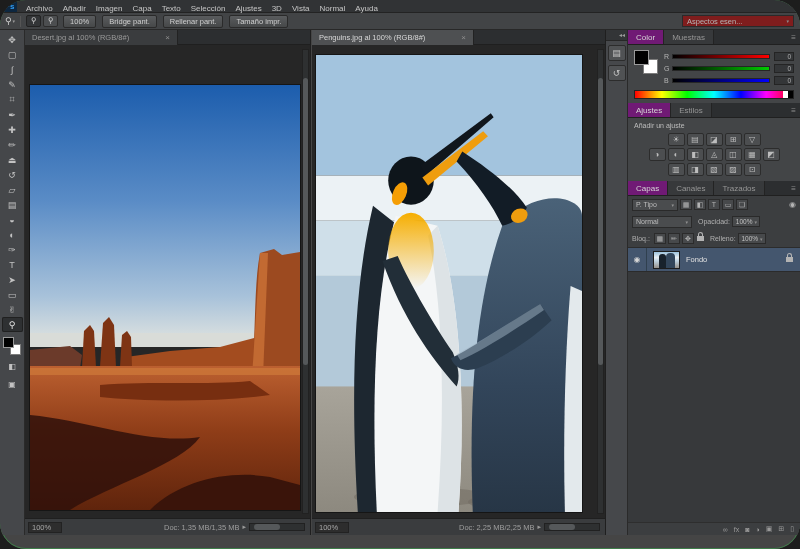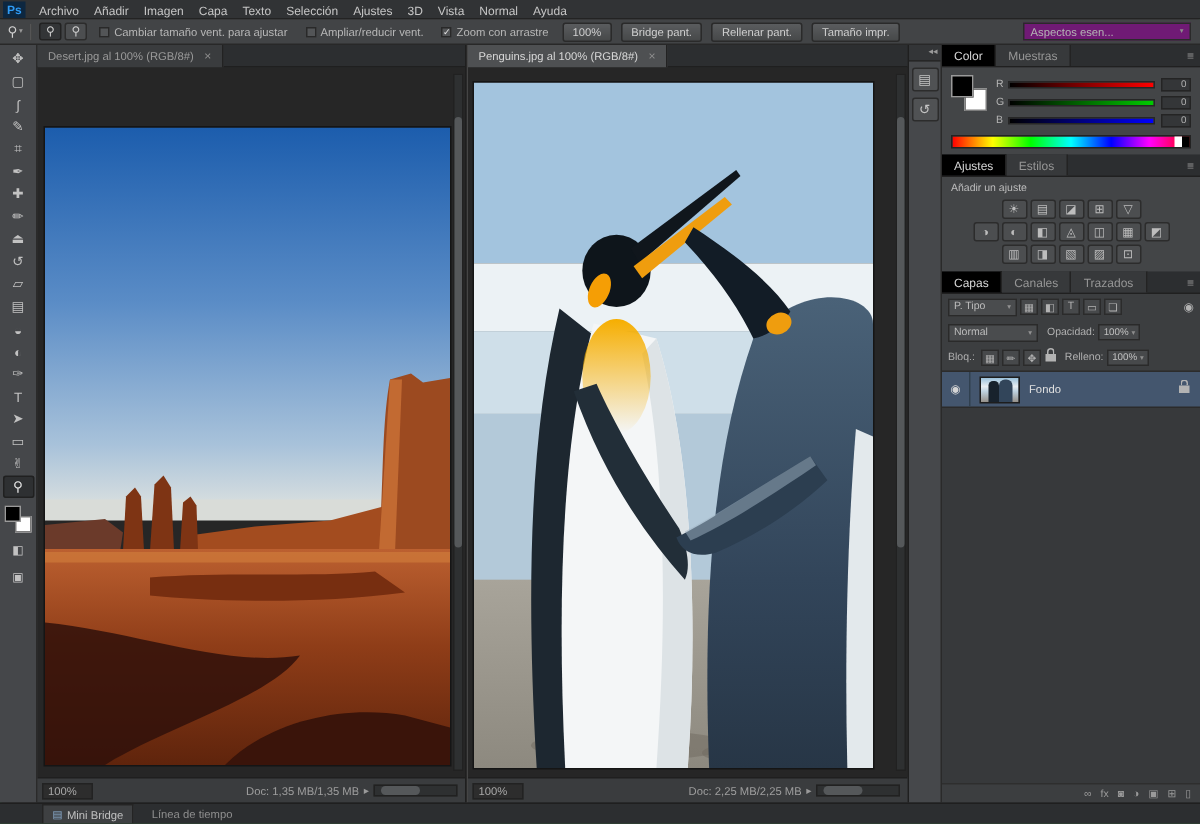--- a/index.html
+++ b/index.html
@@ -1,19 +1,19 @@
 <!DOCTYPE html>
 <html><head>
 <meta charset="utf-8">
 <style>
   * { margin:0; padding:0; box-sizing:border-box; }
   html,body { background:#1d1d1d; }
   body { font-family:"Liberation Sans","DejaVu Sans",sans-serif; }
   #app { position:relative; width:800px; height:549px; background:#454545; overflow:hidden;
-         outline:1px solid #3f7d49; outline-offset:-1px; }
+         outline:1px solid #3f7d49; outline-offset:-1px;border-radius:26px; }
 
   
   .menubar { position:absolute; left:0; top:0; width:800px; height:13px; background:#313335;
              display:flex; align-items:center; border-bottom:1px solid #232323; }
   .pslogo { width:15px; height:11px; margin:0 4px 0 2px; background:#0d2740; color:#2f9bf4;
             font-size:8px; font-weight:bold; display:flex; align-items:center; justify-content:center; }
   .menubar .mitem { font-size:8px; color:#c6c6c6; padding:0 5px; line-height:12px; cursor:default; }
 
   
   .optbar { position:absolute; left:0; top:13px; width:800px; height:17px; background:#424446;
@@ -24,21 +24,21 @@
   .mini-btn { width:15px; height:12px; border:1px solid #2c2c2c; background:#4c4e50; border-radius:2px;
               color:#cfcfcf; font-size:8px; line-height:10px; text-align:center; margin-right:2px; }
   .mini-btn.pressed { background:#333537; border-color:#222; }
   .chk { display:flex; align-items:center; margin:0 6px; white-space:nowrap; }
   .chk .box { width:7px; height:7px; border:1px solid #292929; background:#535557; margin-right:3px;
               font-size:6px; line-height:6px; color:#e8e8e8; text-align:center; }
   .opt-btn { height:13px; border:1px solid #2a2a2a; border-radius:2px; margin:0 3px; padding:0 6px;
              background:linear-gradient(#5a5c5e,#464849); color:#cfcfcf; font-size:7.5px; line-height:11px;
              white-space:nowrap; }
   .spacer { flex:1; }
-  .workspace { width:112px; height:12px; border:1px solid #2a2a2a; background:#701a75; margin-right:6px;
+  .workspace { width:112px; height:12px; border:1px solid #2a2a2a; background:#7f1d1d; margin-right:6px;
                display:flex; align-items:center; font-size:7.5px; color:#b5b5b5; padding:0 4px;margin-left:44px; }
   .workspace .dd { margin-left:auto; font-size:5px; color:#8d8d8d; }
 
   
   .work { position:absolute; left:0; top:30px; width:800px; height:505px; }
 
   
   .toolbar { position:absolute; left:0; top:0; width:25px; height:505px; background:#45474a;
              border-right:1px solid #2a2a2a; display:flex; flex-direction:column; align-items:center; padding-top:2px; }
   .tool { width:21px; height:15px; display:flex; align-items:center; justify-content:center;
@@ -50,21 +50,21 @@
   .swatches .bg { position:absolute; right:1px; bottom:1px; width:11px; height:11px; background:#fff;
                   border:1px solid #7c7c7c; }
   .tool.extra { margin-top:3px; font-size:8px; }
 
   
   .doc { position:absolute; top:0; height:505px; background:#262626; }
   .doc.left  { left:25px;  width:286px; border-right:1px solid #1f1f1f; }
   .doc.right { left:312px; width:294px; border-right:1px solid #1f1f1f; }
   .tabbar { position:absolute; left:0; top:0; right:0; height:15px; background:#2c2e30; border-bottom:1px solid #1f1f1f;
             display:flex; }
-  .tab { display:flex; align-items:center; padding:0 7px; font-size:7.5px; height:15px; white-space:nowrap; }
+  .tab { display:flex; align-items:center; padding:0 7px; font-size:7.5px; height:15px; white-space:nowrap;gap:29px; }
   .tab.inactive { background:#3a3c3e; color:#9a9a9a; border-right:1px solid #222; }
   .tab.active   { background:#4e5052; color:#d8d8d8; border-right:1px solid #222;text-align:center; }
   .tab .x { margin-left:7px; font-size:8px; color:#8f8f8f; }
   .canvas { position:absolute; left:0; top:15px; right:0; bottom:17px; background:#262626; overflow:hidden; }
   .photo { position:absolute; box-shadow:0 0 0 1px #151515; }
   .doc.left  .photo { left:5px;  right:10px; top:40px; bottom:8px; }
   .doc.right .photo { left:4px;  width:266px; top:10px; bottom:6px; }
   .photo svg { width:100%; height:100%; display:block; }
   .vscroll { position:absolute; right:1px; top:4px; bottom:4px; width:7px; background:#2e3031; border:1px solid #212121; }
   .vscroll .thumb { position:absolute; left:0; right:0; top:6%; height:62%; background:#55585a; border-radius:3px; }
@@ -81,21 +81,21 @@
   .dock { position:absolute; left:606px; top:0; width:194px; height:505px; background:#3f4143; }
   .dockstrip { position:absolute; left:0; top:0; width:22px; height:505px; background:#46484b; border-right:1px solid #2a2a2a; }
   .dockstrip .collapse { height:11px; background:#333537; color:#9a9a9a; font-size:6px; text-align:right;
                          line-height:11px; padding-right:2px; border-bottom:1px solid #262626; }
   .dockicon { width:18px; height:16px; margin:4px auto 0; background:#505254; border:1px solid #2c2c2c; border-radius:2px;
               color:#c5c5c5; font-size:9px; display:flex; align-items:center; justify-content:center; }
 
   .panels { position:absolute; left:22px; top:0; width:172px; height:505px; display:flex; flex-direction:column; }
   .ptabs { height:15px; background:#2c2e30; display:flex; border-bottom:1px solid #202020; flex:none; }
   .ptab { padding:0 8px; font-size:8px; line-height:15px; color:#969696; background:#37393b; border-right:1px solid #232323; }
-  .ptab.active { background:#000000; color:#d6d6d6; }
+  .ptab.active { background:#701a75; color:#d6d6d6; }
   .pmenu { margin-left:auto; color:#8f8f8f; font-size:8px; line-height:15px; padding-right:4px; }
 
   
   .colorbody { background:#434547; padding:5px 6px 4px; flex:none; }
   .colorrow { display:flex; }
   .cswatches { position:relative; width:26px; height:26px; flex:none; }
   .cswatches .fg { position:absolute; left:0; top:0; width:15px; height:15px; background:#000; border:1px solid #9a9a9a; z-index:2; }
   .cswatches .bg { position:absolute; left:9px; top:9px; width:15px; height:15px; background:#fff; border:1px solid #7c7c7c; }
   .sliders { flex:1; margin-left:4px; }
   .srow { display:flex; align-items:center; height:12px; }
@@ -175,35 +175,20 @@
   <div class="optbar">
     <span class="opt-tool">
       <span>⚲</span>
       <span class="dd">▾</span>
     </span>
     <span class="vsep"></span>
     <span class="mini-btn pressed">⚲</span>
     <span class="mini-btn">⚲</span>
     <div style="display:flex;">
 
-    <span class="chk">
-        <span class="box"></span>
-        <span>Cambiar tamaño vent. para ajustar</span>
-      </span>
-        <span class="chk">
-        <span class="box"></span>
-        <span>Ampliar/reducir vent.</span>
-      </span>
-        <span class="chk">
-        <span class="box">✓</span>
-        <span>Zoom con arrastre</span>
-      </span>
-      </div>
-    <div style="display:flex;">
-
     <button class="opt-btn">100%</button>
         <button class="opt-btn">Bridge pant.</button>
         <button class="opt-btn">Rellenar pant.</button>
         <button class="opt-btn">Tamaño impr.</button>
       </div>
     <span class="spacer"></span>
     <div class="workspace">
       <span>Aspectos esen...</span>
       <span class="dd">▾</span>
     </div>
@@ -474,21 +459,14 @@
             <span style="display:contents;">
               
             <span class="bi">∞</span><span class="bi">fx</span><span class="bi">◙</span><span class="bi">◑</span><span class="bi">▣</span><span class="bi">⊞</span><span class="bi">▯</span></span>
           </div>
         </div>
 
       </div>
     </div>
   </div>
 
-  <div class="bottombar">
-    <div class="mb-chip">
-      <span class="mbicon">▤</span>
-      <span>Mini Bridge</span>
-    </div>
-    <span class="tl-label">Línea de tiempo</span>
-  </div>
 
 </div>
 
 </body></html>

